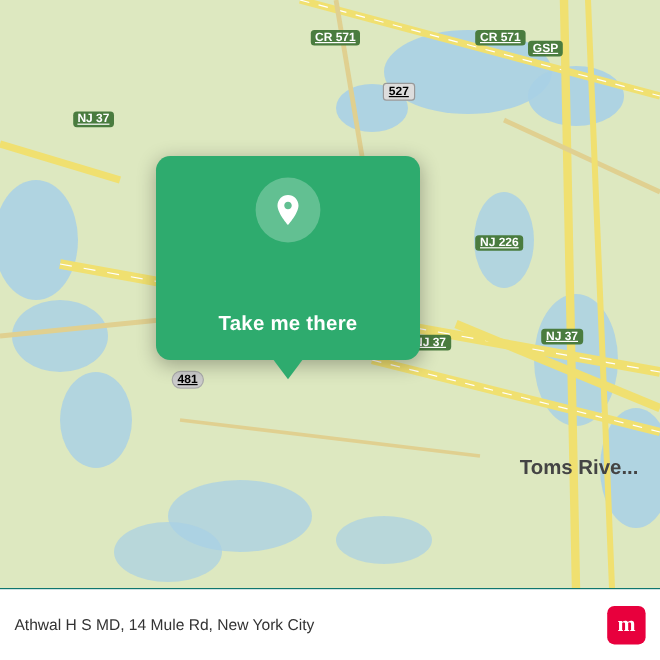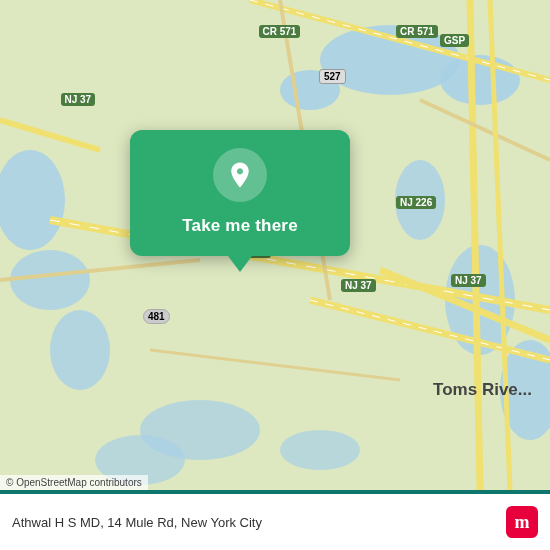--- a/index.html
+++ b/index.html
@@ -23,20 +23,21 @@
     
     .road-label {
       position: absolute;
       background-color: #ffffff;
       border: 1px solid #ccc;
       border-radius: 3px;
       font-size: 10px;
       padding: 1px 4px;
       white-space: nowrap;
       font-weight: bold;
+      text-decoration: underline;
     }
 
     .road-label-green {
       background-color: #4a7c3f;
       color: white;
       border: none;
       border-radius: 3px;
     }
 
     
@@ -74,20 +75,21 @@
 
     #popup-button {
       color: white;
       font-size: 17px;
       font-weight: 600;
       letter-spacing: 0.2px;
       background: none;
       border: none;
       cursor: pointer;
       padding: 0;
+      margin-top: 44px;
     }
 
     
     #popup-triangle {
       position: absolute;
       bottom: -16px;
       left: 50%;
       transform: translateX(-50%);
       width: 0;
       height: 0;
@@ -108,21 +110,21 @@
     }
 
     
     #bottom-bar {
       width: 550px;
       height: 60px;
       background-color: #ffffff;
       display: flex;
       align-items: center;
       padding: 0 12px 0 12px;
-      border-top: 4px solid #0f766e;
+      border-top: 1px solid #0f766e;
       position: relative;
     }
 
     #bottom-text {
       flex: 1;
       font-size: 13px;
       color: #333;
       font-weight: 500;
     }
 
@@ -215,21 +217,20 @@
   <div id="popup-card">
     <div id="popup-icon">
       <svg viewBox="0 0 24 24">
         <path d="M12 2C8.13 2 5 5.13 5 9c0 5.25 7 13 7 13s7-7.75 7-13c0-3.87-3.13-7-7-7zm0 9.5c-1.38 0-2.5-1.12-2.5-2.5S10.62 6.5 12 6.5s2.5 1.12 2.5 2.5S13.38 11.5 12 11.5z"></path>
       </svg>
     </div>
     <button id="popup-button">Take me there</button>
     <div id="popup-triangle"></div>
   </div>
 
-  <div id="attribution">© OpenStreetMap contributors</div>
 
 </div>
 
 <div id="bottom-bar">
   <div id="bottom-text">Athwal H S MD, 14 Mule Rd, New York City</div>
   <div id="moovit-logo">
     <div id="moovit-m">m</div>
   </div>
 </div>
 

